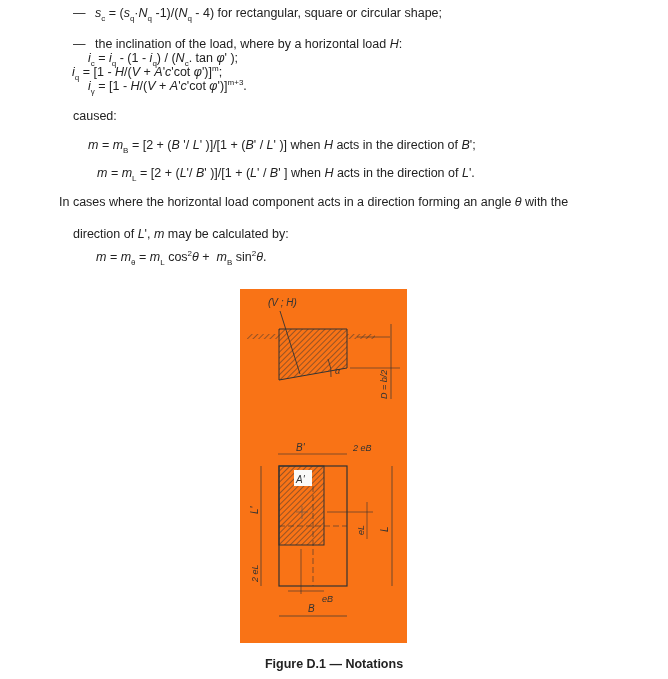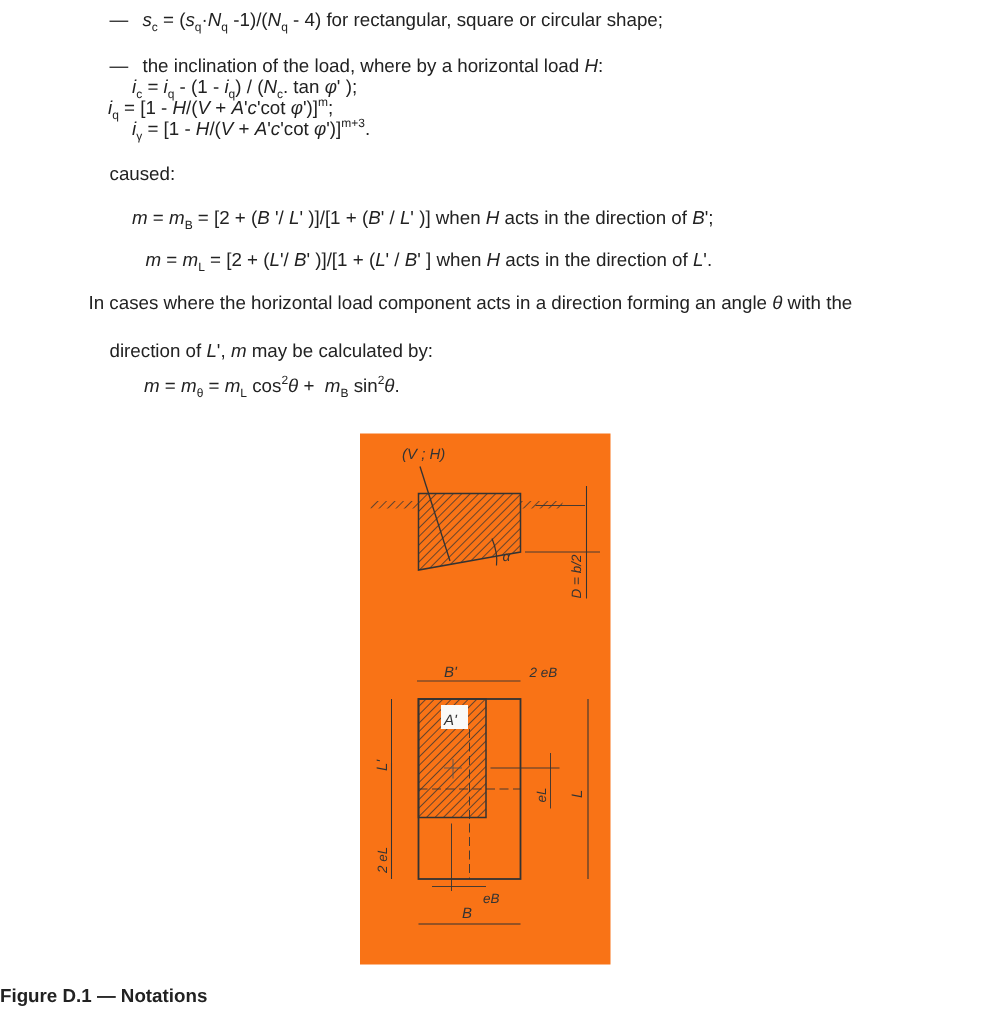--- a/index.html
+++ b/index.html
@@ -2,21 +2,21 @@
 <html><head>
 <meta charset="utf-8">
 <style>
   html, body { margin: 0; padding: 0; background: #ffffff; }
   body { width: 668px; height: 679px; position: relative; overflow: hidden;
          font-family: "Liberation Sans", sans-serif; color: #222; font-size: 12.5px; }
   .line { position: absolute; left: 0; white-space: nowrap; line-height: 15px; }
   i { font-style: italic; }
   sub, sup { font-size: 8px; line-height: 0; }
   .fig { position: absolute; left: 240px; top: 277px; width: 167px; height: 354px; background: #f97316; margin-top: 12px; }
-  .caption { position: absolute; left: 0; width: 668px; top: 657px; 
+  .caption { position: absolute; left: 0; width: 668px; top: 657px; text-align: center;
              font-weight: bold; font-size: 12.5px; }
 </style>
 </head>
 <body>
 
 <div class="line" style="top:6px; left:73px;">
   <span>—</span>
   <span style="margin-left:6px"><i>s</i><sub>c</sub><span> = (</span><i>s</i><sub>q</sub><span>·</span><i>N</i><sub>q</sub><span> -1)/(</span><i>N</i><sub>q</sub><span> - 4) for rectangular, square or circular shape;</span></span>
 </div>
 

